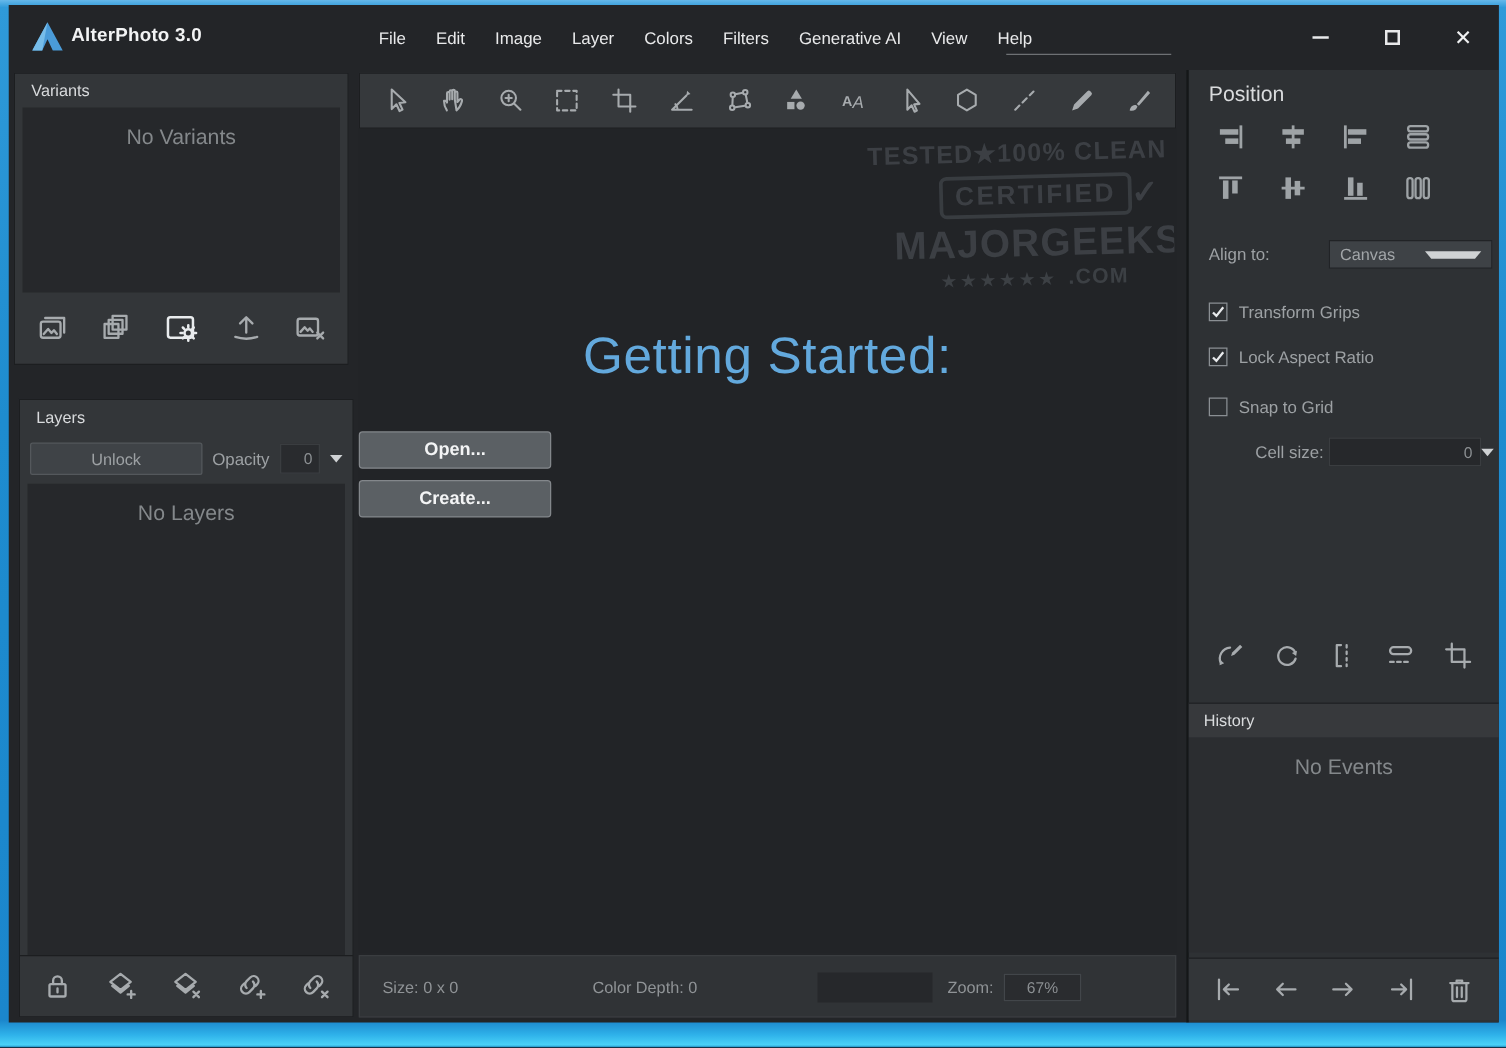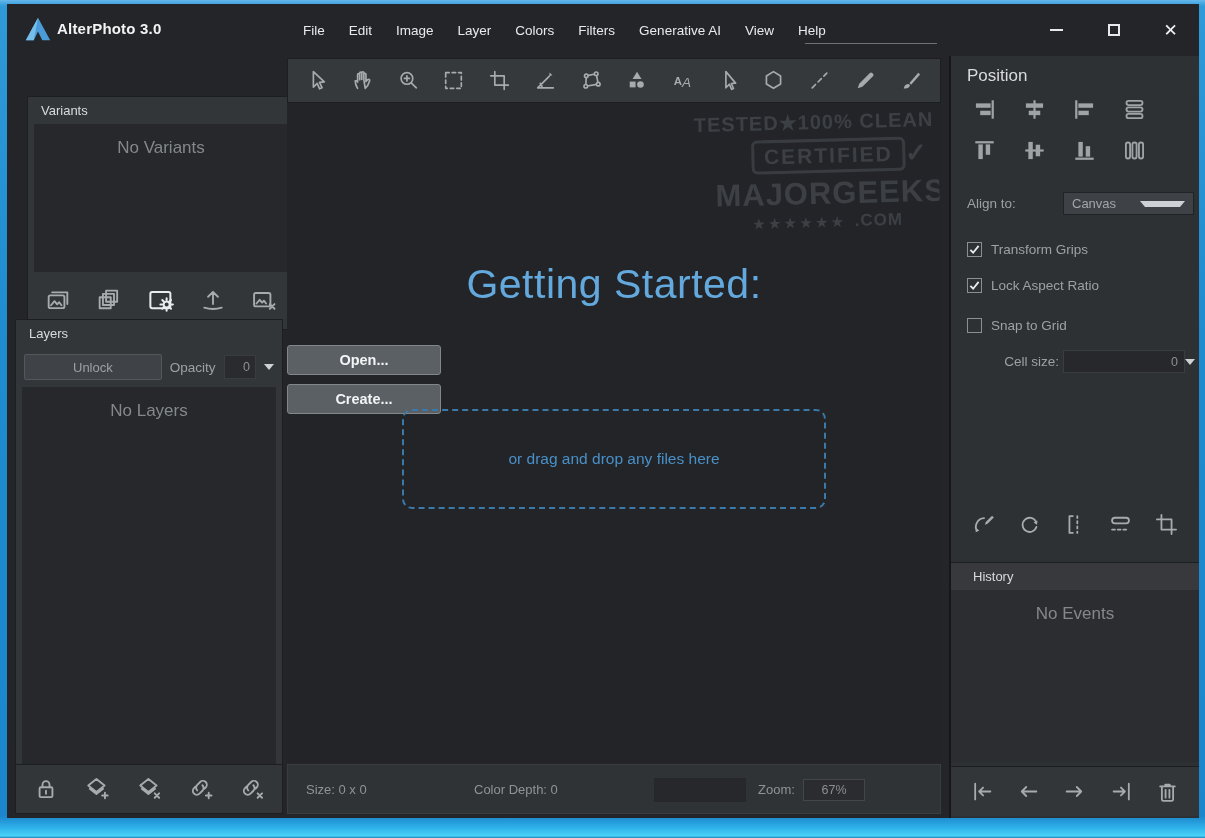--- a/index.html
+++ b/index.html
@@ -21,21 +21,21 @@
   .glyph-max{width:12px;height:12px;border:2px solid #e8e9ea;display:block;}
   .glyph-close{font-size:17px;line-height:1;color:#f0f1f2;}
 
   
   .panel{position:absolute;background:#333639;border:1px solid #1c1e20;}
   .panel-header{height:27px;display:flex;align-items:center;padding:0 13px;font-size:13px;color:#d9dbdd;}
   .panel-body{background:#26282b;margin:0 6px;color:#84888b;text-align:center;}
   .empty-text{font-size:17px;color:#84888b;padding-top:14px;}
 
   
-  .variants-panel{left:20px;top:54px;width:268px;height:234px;margin-top:38px;}
+  .variants-panel{left:4px;top:54px;width:268px;height:234px;}
   .variants-body{height:148px;}
   .icon-row{display:flex;align-items:center;justify-content:space-around;}
   .variants-btns{height:56px;padding:0 4px;}
   .layers-panel{left:8px;top:296px;width:268px;height:458px;margin-top:19px;}
   .layers-controls{height:40px;display:flex;align-items:center;padding:0 8px;gap:8px;}
   .unlock-btn{width:146px;height:26px;background:#3f4347;border:1px solid #54585c;border-radius:2px;
     color:#9da1a4;font-size:13px;display:flex;align-items:center;justify-content:center;}
   .opacity-label{font-size:13.5px;color:#9da1a4;}
   .opacity-box{width:34px;height:24px;background:#292b2e;border:1px solid #3a3d40;color:#8b8f92;
     font-size:12.5px;display:flex;align-items:center;justify-content:flex-end;padding-right:5px;}
@@ -91,21 +91,21 @@
   .cbox svg{display:none;}
   .cbox.checked svg{display:block;}
   .clabel{font-size:13.5px;color:#9da1a4;}
   .cellsize-row{position:absolute;left:0;top:294px;width:100%;height:24px;}
   .cellsize-label{position:absolute;right:140px;top:4px;font-size:13.5px;color:#9da1a4;}
   .cellsize-box{position:absolute;left:112px;top:0;width:122px;height:23px;background:#26282b;border:1px solid #3a3d40;
     color:#8b8f92;font-size:12.5px;display:flex;align-items:center;justify-content:flex-end;padding-right:6px;}
   .cellsize-arrow{position:absolute;right:4px;top:9px;}
   .transform-row{position:absolute;left:0;top:448px;width:100%;height:40px;display:flex;align-items:center;justify-content:space-around;padding:0 10px;}
   .history-header{position:absolute;left:0;top:506px;width:100%;height:28px;background:#37393c;border-top:1px solid #1c1e20;
-    display:flex;align-items:center;padding:0 22px;font-size:13px;color:#d9dbdd;}
+    display:flex;align-items:center;padding:0 12px;font-size:13px;color:#d9dbdd;}
   .history-body{position:absolute;left:0;top:534px;width:100%;height:172px;background:#2b2d30;text-align:center;}
   .nav-row{position:absolute;left:0;top:710px;width:100%;height:50px;background:#333639;border-top:1px solid #1c1e20;
     display:flex;align-items:center;justify-content:space-around;padding:0 8px;}
 
   .ic{display:block;}
   .ic path,.ic rect,.ic circle,.ic line{stroke:#a7abae;stroke-width:1.6;fill:none;stroke-linecap:round;stroke-linejoin:round;}
   .ic .fil{fill:#a7abae;stroke:none;}
   .ic .dark{fill:#2e3134;}
   .ic-bright path,.ic-bright rect,.ic-bright circle{stroke:#e9ecee;}
   .al rect{stroke:none;fill:#9ea3a6;}
@@ -283,23 +283,20 @@
       <div class="wm-l4">
         <span>★★★★★★</span>
         <span class="wm-com">.COM</span>
       </div>
     </div>
     <div class="heading">Getting Started:</div>
     <div class="start-btns">
       <div class="big-btn">Open...</div>
       <div class="big-btn">Create...</div>
     </div>
-    <div class="dropzone">
-      <span>or drag and drop any files here</span>
-    </div>
   </div>
 
   <div class="statusbar">
     <span class="status-label lbl-size">Size: 0 x 0</span>
     <span class="status-label lbl-depth">Color Depth: 0</span>
     <div class="progress-box"></div>
     <span class="status-label lbl-zoom">Zoom:</span>
     <div class="zoom-box">67%</div>
   </div>
 

